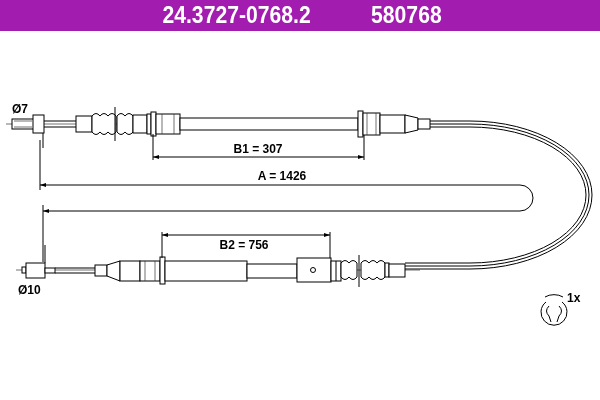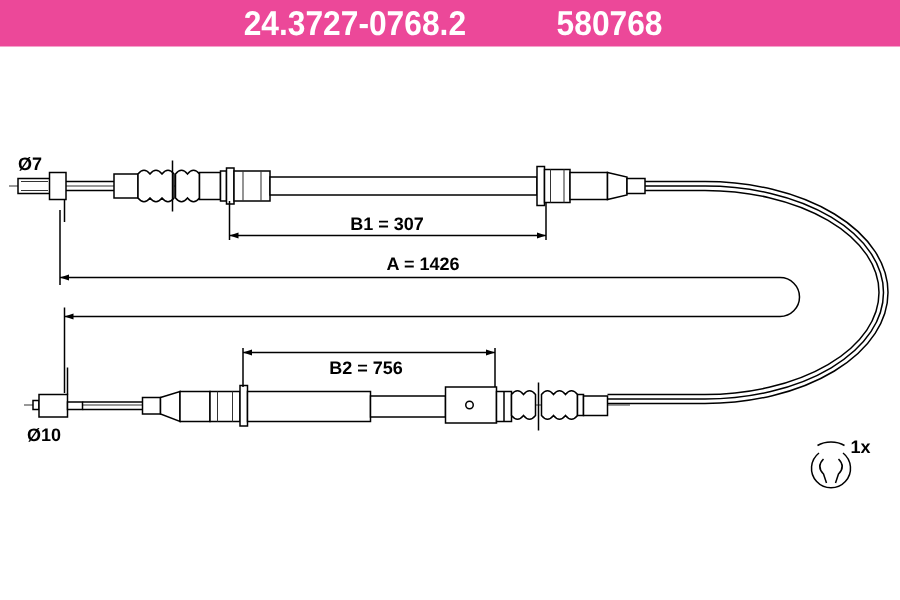--- a/index.html
+++ b/index.html
@@ -1,19 +1,19 @@
 <!DOCTYPE html>
 <html><head>
   <meta charset="utf-8">
   <style>
     html, body { margin: 0; padding: 0; background: #ffffff; }
     body { width: 600px; height: 400px; overflow: hidden; position: relative; }
     .header {
       position: absolute; left: 0; top: 0; width: 600px; height: 31px;
-      background: #ec4899; display: flex; align-items: center; justify-content: center;
+      background: #a21caf; display: flex; align-items: center; justify-content: center;
       gap: 51px;
     }
     .header span {
       color: #ffffff; font-family: "Liberation Sans", sans-serif; font-weight: bold;
       font-size: 23px; letter-spacing: 0px; transform: scaleX(0.92);
     }
     svg.drawing { position: absolute; left: 0; top: 0; }
     .lbl { font-family: "Liberation Sans", sans-serif; font-weight: bold; font-size: 12px; fill: #000; }
     .ln { stroke: #000; stroke-width: 1; fill: none; }
     .thin { stroke: #333; stroke-width: 0.7; fill: none; }

